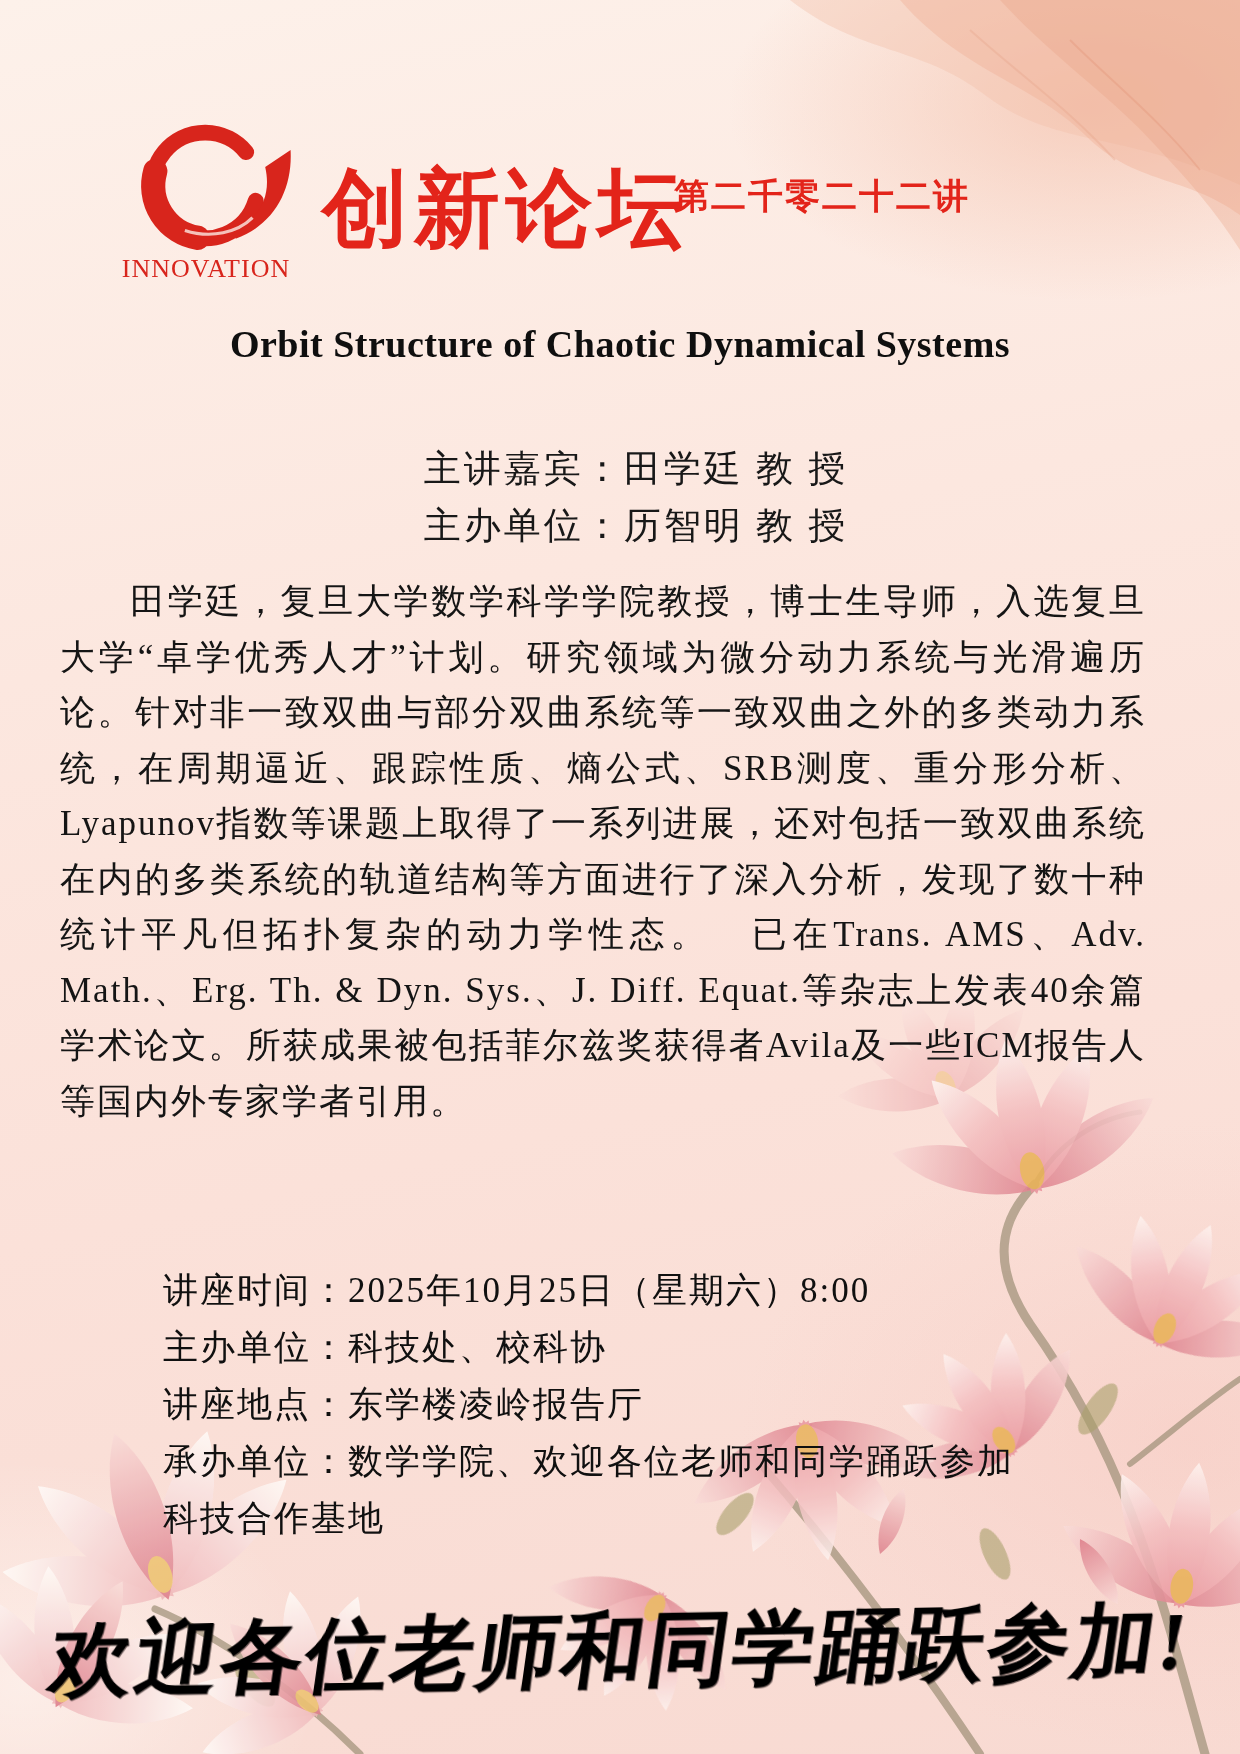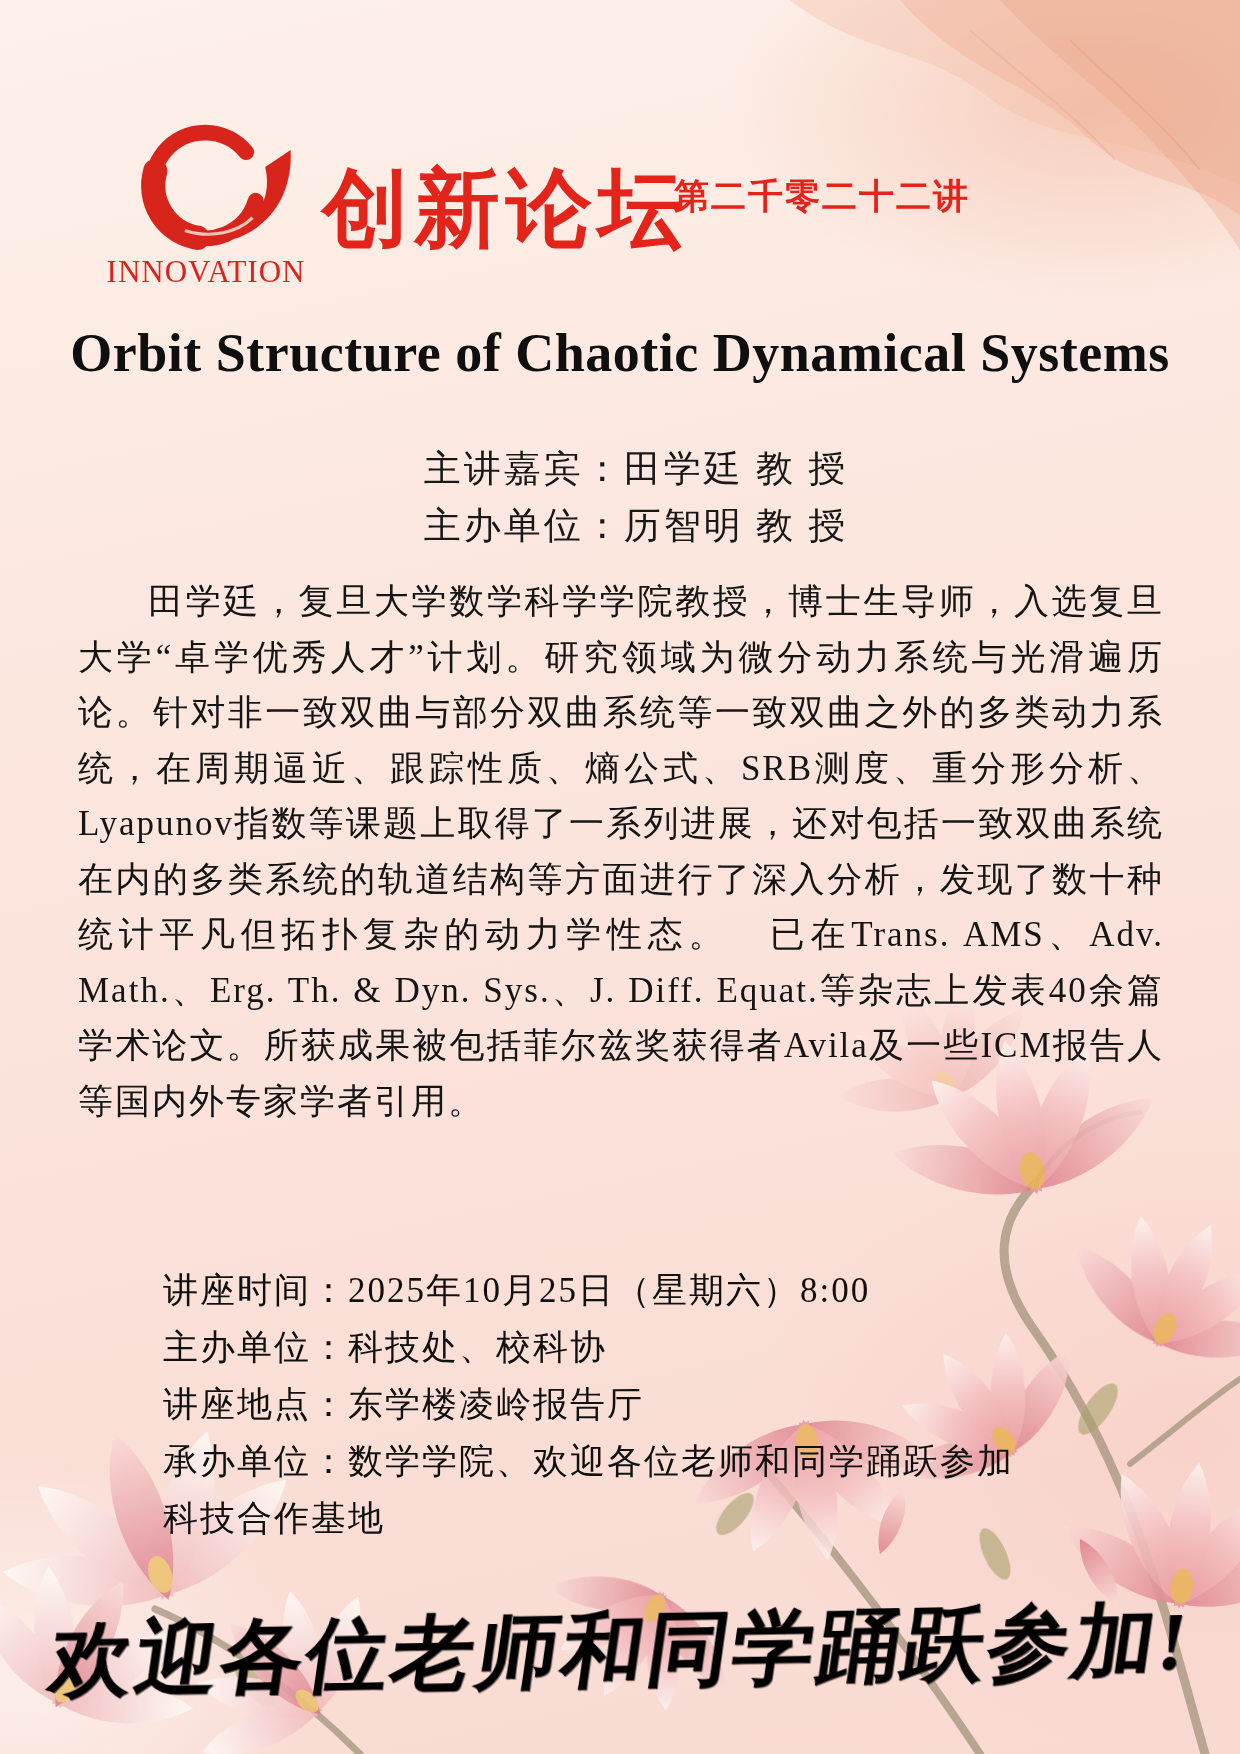--- a/index.html
+++ b/index.html
@@ -16,44 +16,44 @@
       radial-gradient(ellipse 600px 420px at 96% 82%, rgba(246,198,190,0.45), rgba(246,198,190,0) 75%),
       linear-gradient(168deg,#fdf1ea 0%, #fce7df 34%, #fbe1d9 62%, #f8dad2 100%);
   }
   svg{display:block;}
   .mountains{position:absolute;top:0;right:0;width:600px;height:320px;}
   .flowers{position:absolute;left:0;bottom:0;width:1240px;height:760px;}
 
   .logo-block{position:absolute;left:96px;top:112px;width:220px;text-align:center;}
   .logo-swirl{width:170px;height:148px;margin:0 auto;}
   .logo-word{
-    margin-top:-6px;font-size:31px;letter-spacing:1px;color:#d8251c;
+    margin-top:-6px;font-size:26px;letter-spacing:1px;color:#d8251c;
     font-family:"Liberation Serif", serif;font-weight:400;
   }
   .forum-title{
     position:absolute;left:322px;top:136px;
     font-family:"Liberation Sans", sans-serif;
     font-size:86px;font-weight:900;color:#e3241a;letter-spacing:6px;line-height:1;margin-top:29px;
   }
   .lecture-number{
     position:absolute;left:674px;top:178px;
     font-family:"Liberation Sans", sans-serif;
     font-size:35px;font-weight:700;color:#e3241a;letter-spacing:2px;line-height:1;
   }
   .main-title{
     position:absolute;left:0;top:322px;width:1240px;text-align:center;
     font-family:"Liberation Serif", serif;
-    font-size:54px;font-weight:700;color:#0f0f0f;letter-spacing:0.5px;
+    font-size:38px;font-weight:700;color:#0f0f0f;letter-spacing:0.5px;
   }
   .speakers{
     position:absolute;left:16px;top:440px;width:1240px;text-align:center;
     font-size:37px;line-height:57px;color:#181818;letter-spacing:3px;
   }
   .bio{
-    position:absolute;left:78px;top:574px;width:1086px;
+    position:absolute;left:60px;top:574px;width:1086px;
     font-size:35px;line-height:55.5px;text-align:justify;text-indent:2em;
     color:#151515;letter-spacing:2px;
   }
   .details{
     position:absolute;left:163px;top:1262px;
     font-size:35px;line-height:57px;font-weight:400;color:#101010;letter-spacing:2px;
   }
   .welcome{
     position:absolute;left:0;top:1596px;width:1240px;text-align:center;
     font-size:82px;font-weight:900;color:#000;

